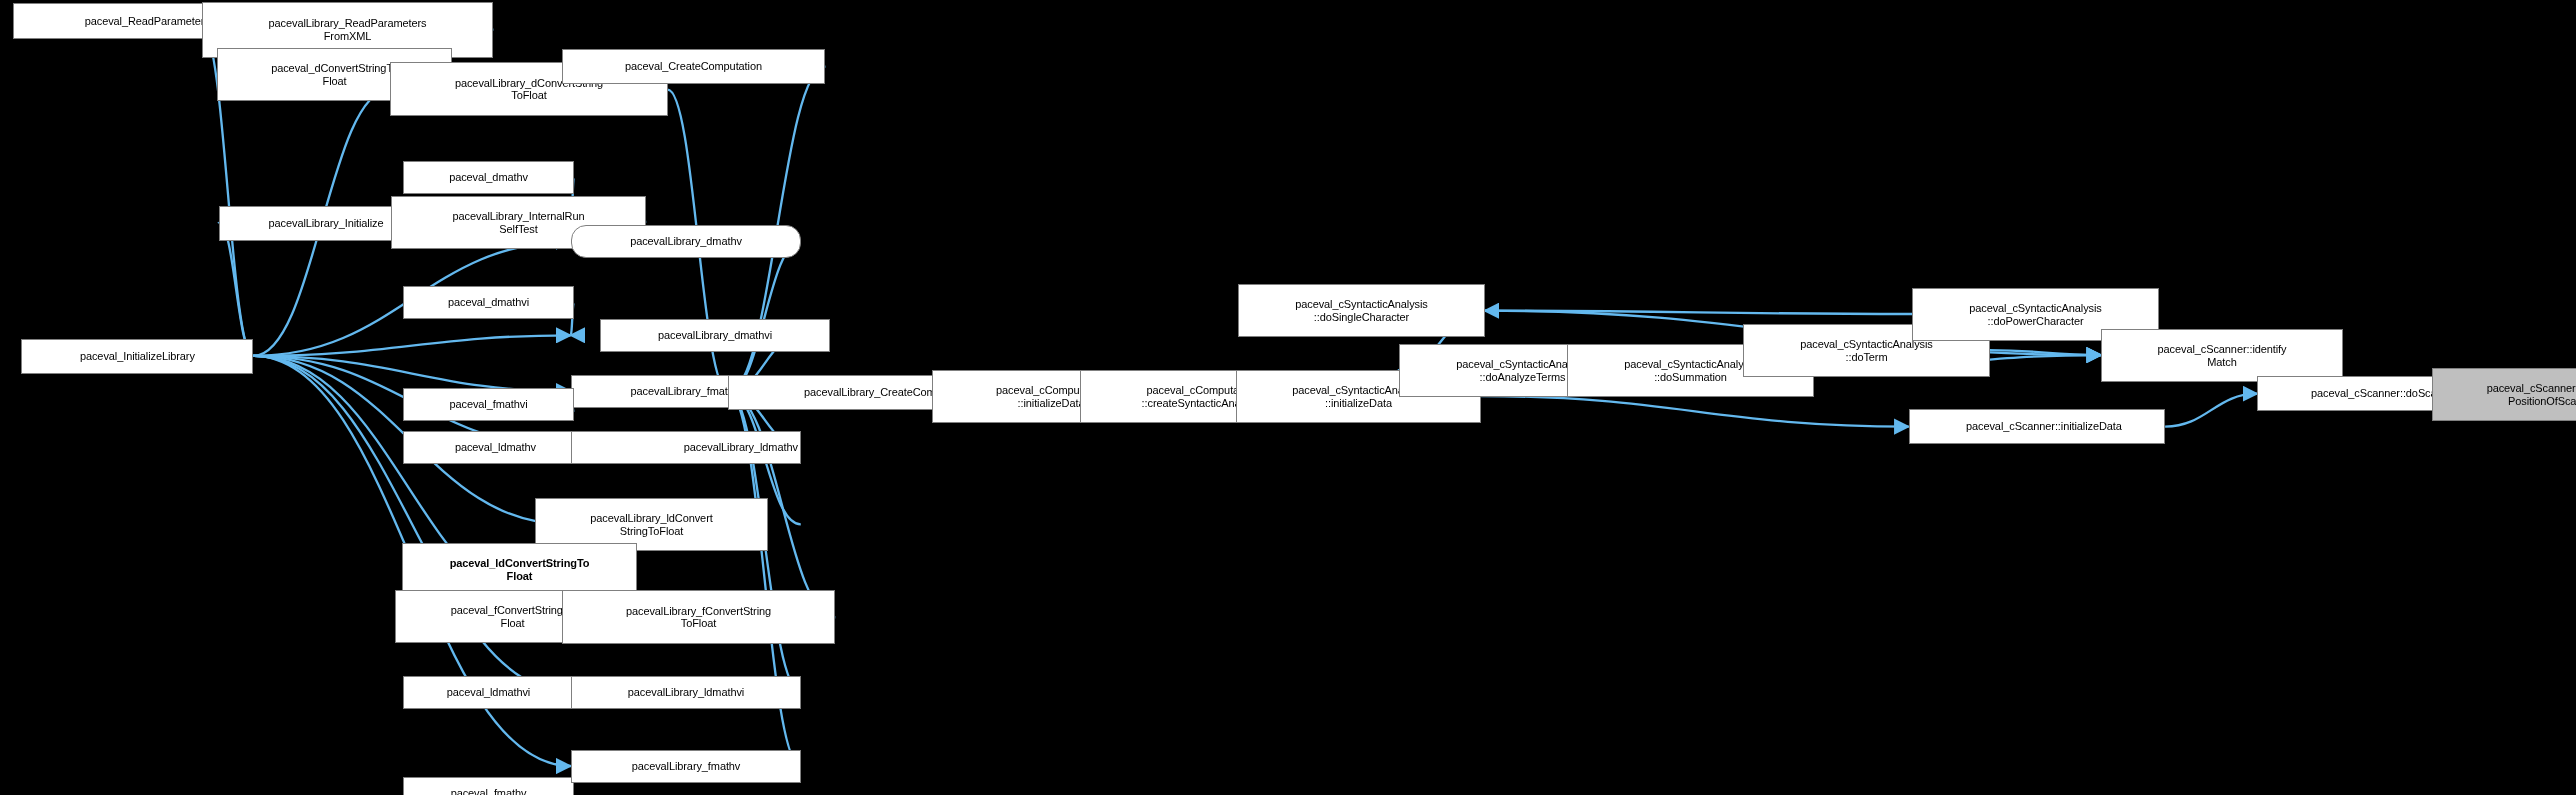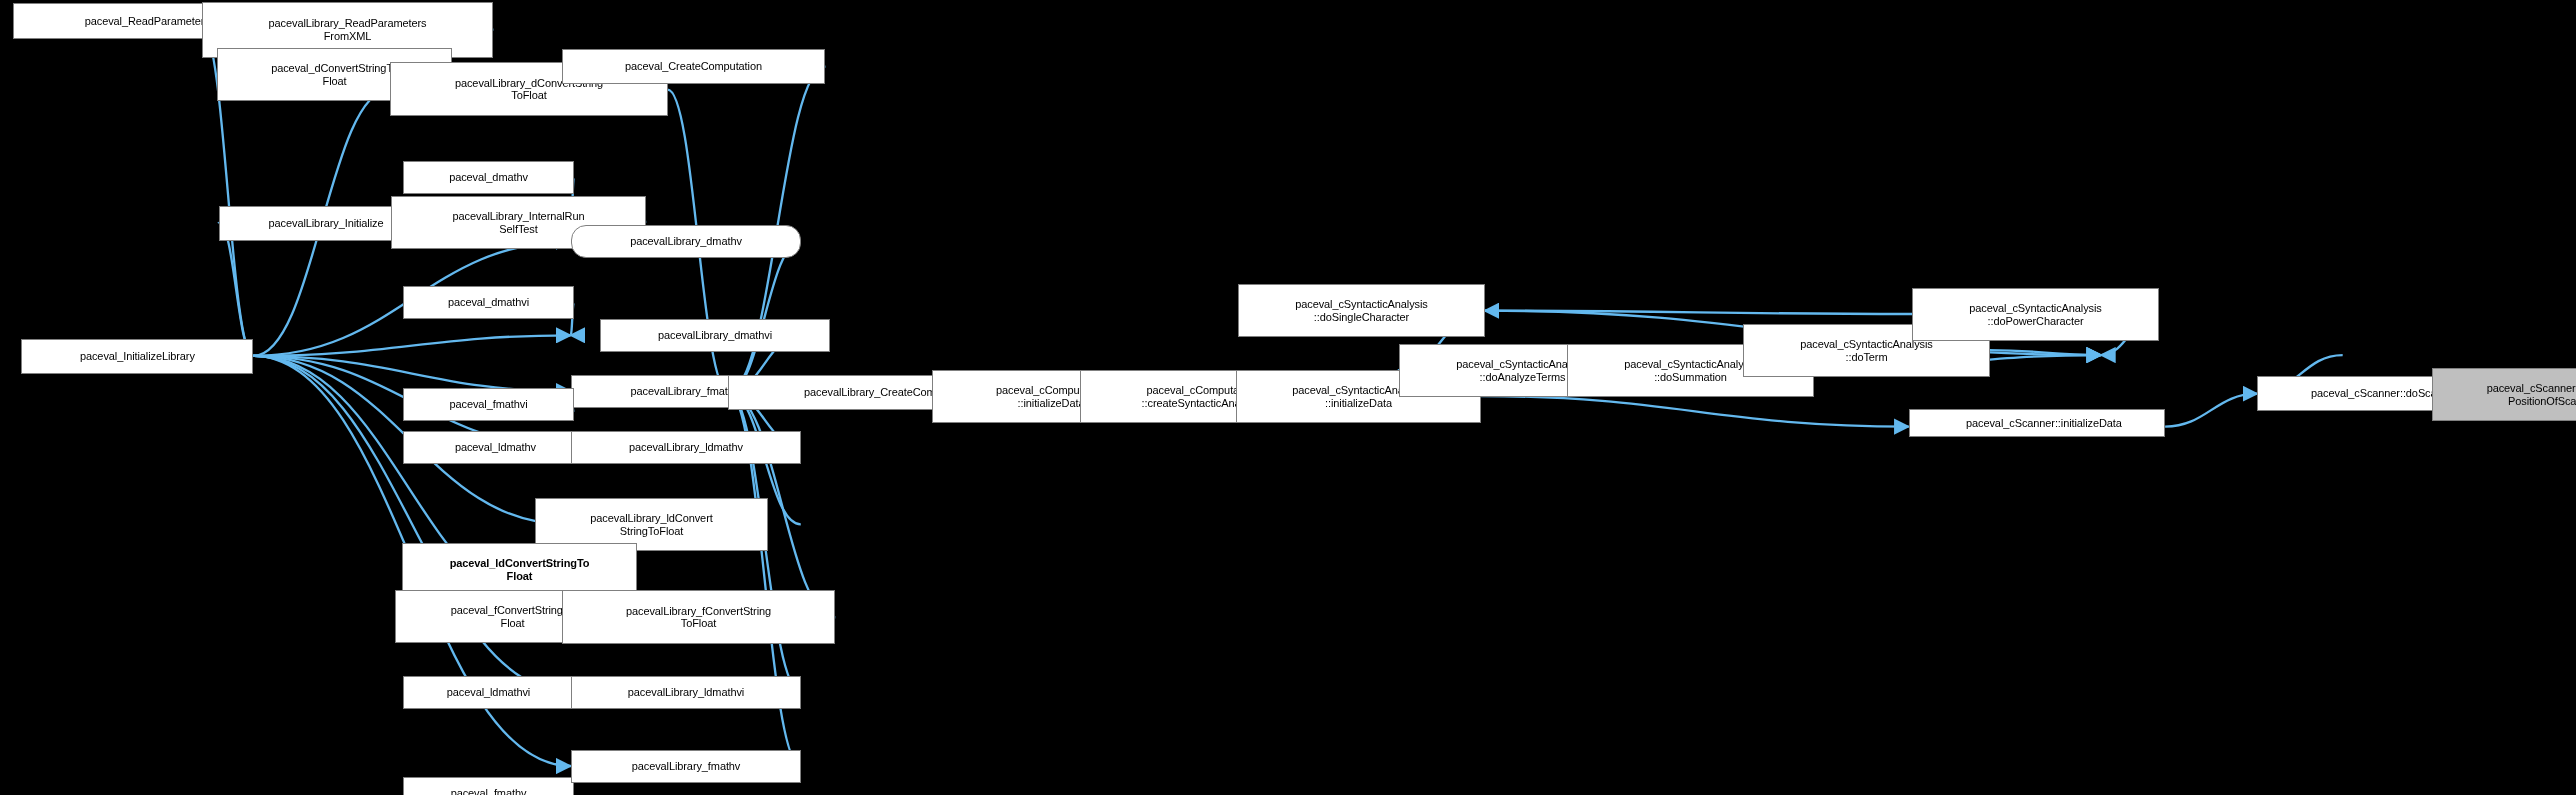--- a/index.html
+++ b/index.html
@@ -127,21 +127,21 @@
     <div class="gnode" style="left: 391px; top: 196px; width: 255px; height: 53px;"><span class="gnode-label">pacevalLibrary_InternalRun
 SelfTest</span></div>
     <div class="gnode" style="left: 571px; top: 225px; width: 230px; height: 33px; border-radius: 15px;"><span class="gnode-label">pacevalLibrary_dmathv</span></div>
     <div class="gnode" style="left: 403px; top: 286px; width: 171px; height: 33px;"><span class="gnode-label">paceval_dmathvi</span></div>
     <div class="gnode" style="left: 571px; top: 319px; width: 230px; height: 33px; margin-left: 29px;"><span class="gnode-label">pacevalLibrary_dmathvi</span></div>
     <div class="gnode" style="left: 21.4px; top: 339px; width: 232px; height: 35px;"><span class="gnode-label">paceval_InitializeLibrary</span></div>
     <div class="gnode" style="left: 571px; top: 375px; width: 230px; height: 33px;"><span class="gnode-label">pacevalLibrary_fmathvi</span></div>
     <div class="gnode" style="left: 403px; top: 388px; width: 171px; height: 33px;"><span class="gnode-label">paceval_fmathvi</span></div>
     <div class="gnode" style="left: 728px; top: 375px; width: 322px; height: 35px;"><span class="gnode-label">pacevalLibrary_CreateComputation</span></div>
     <div class="gnode" style="left: 403px; top: 431px; width: 171px; height: 33px; padding-left: 16px;"><span class="gnode-label">paceval_ldmathv</span></div>
-    <div class="gnode" style="left: 571px; top: 431px; width: 230px; height: 33px;"><span class="gnode-label">pacevalLibrary_ldmathv</span></div>
+    <div class="gnode" style="left: 571px; top: 431px; width: 230px; height: 33px; text-align: right;"><span class="gnode-label">pacevalLibrary_ldmathv</span></div>
     <div class="gnode" style="left: 535px; top: 498px; width: 233px; height: 53px;"><span class="gnode-label">pacevalLibrary_ldConvert
 StringToFloat</span></div>
     <div class="gnode" style="left: 402px; top: 543px; width: 235px; height: 53px; font-weight: bold;"><span class="gnode-label">paceval_ldConvertStringTo
 Float</span></div>
     <div class="gnode" style="left: 395px; top: 590px; width: 235px; height: 53px;"><span class="gnode-label">paceval_fConvertStringTo
 Float</span></div>
     <div class="gnode" style="left: 562px; top: 590px; width: 273px; height: 54px;"><span class="gnode-label">pacevalLibrary_fConvertString
 ToFloat</span></div>
     <div class="gnode" style="left: 403px; top: 676px; width: 171px; height: 33px;"><span class="gnode-label">paceval_ldmathvi</span></div>
     <div class="gnode" style="left: 571px; top: 676px; width: 230px; height: 33px;"><span class="gnode-label">pacevalLibrary_ldmathvi</span></div>
@@ -156,18 +156,20 @@
     <div class="gnode" style="left: 1238px; top: 284px; width: 247px; height: 53px;"><span class="gnode-label">paceval_cSyntacticAnalysis
 ::doSingleCharacter</span></div>
     <div class="gnode" style="left: 1399px; top: 344px; width: 247px; height: 53px;"><span class="gnode-label">paceval_cSyntacticAnalysis
 ::doAnalyzeTerms</span></div>
     <div class="gnode" style="left: 1567px; top: 344px; width: 247px; height: 53px;"><span class="gnode-label">paceval_cSyntacticAnalysis
 ::doSummation</span></div>
     <div class="gnode" style="left: 1743px; top: 324px; width: 247px; height: 53px;"><span class="gnode-label">paceval_cSyntacticAnalysis
 ::doTerm</span></div>
     <div class="gnode" style="left: 1912px; top: 288px; width: 247px; height: 53px;"><span class="gnode-label">paceval_cSyntacticAnalysis
 ::doPowerCharacter</span></div>
-    <div class="gnode" style="left: 1909px; top: 409px; width: 256px; height: 28px; padding-left: 16px;"><span class="gnode-label">paceval_cScanner::initializeData</span></div>
+    <div class="gnode" style="left: 2101px; top: 329px; width: 242px; height: 53px;"><span class="gnode-label">paceval_cScanner::identify
+Match</span></div>
+    <div class="gnode" style="left: 1909px; top: 409px; width: 256px; height: 35px; padding-left: 16px;"><span class="gnode-label">paceval_cScanner::initializeData</span></div>
     <div class="gnode" style="left: 2257px; top: 376px; width: 260px; height: 35px;"><span class="gnode-label">paceval_cScanner::doScanning</span></div>
     <div class="gnode highlight" style="left: 2432px; top: 368px; width: 242px; height: 53px;"><span class="gnode-label">paceval_cScanner::setMain
 PositionOfScanner</span></div>
   </div>
 
 
 </body></html>

